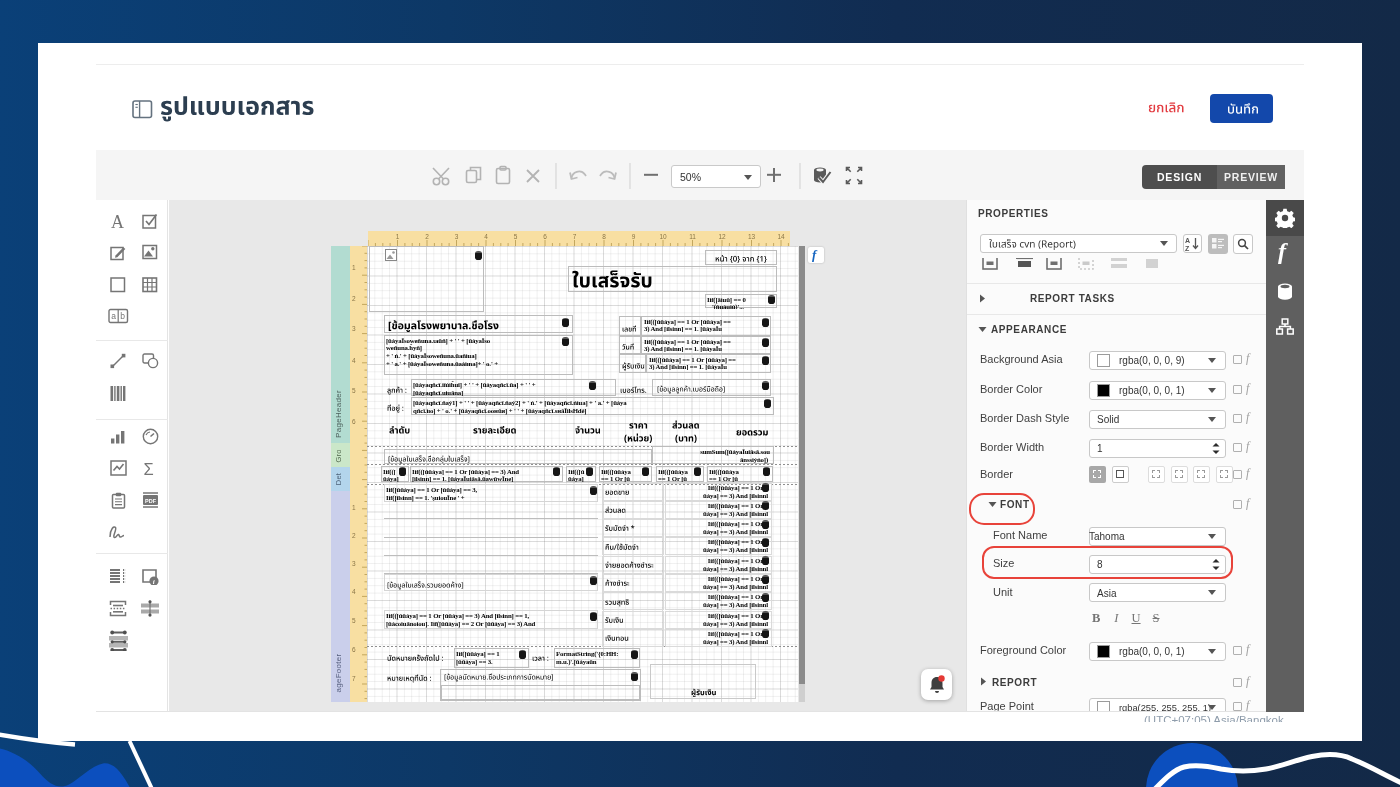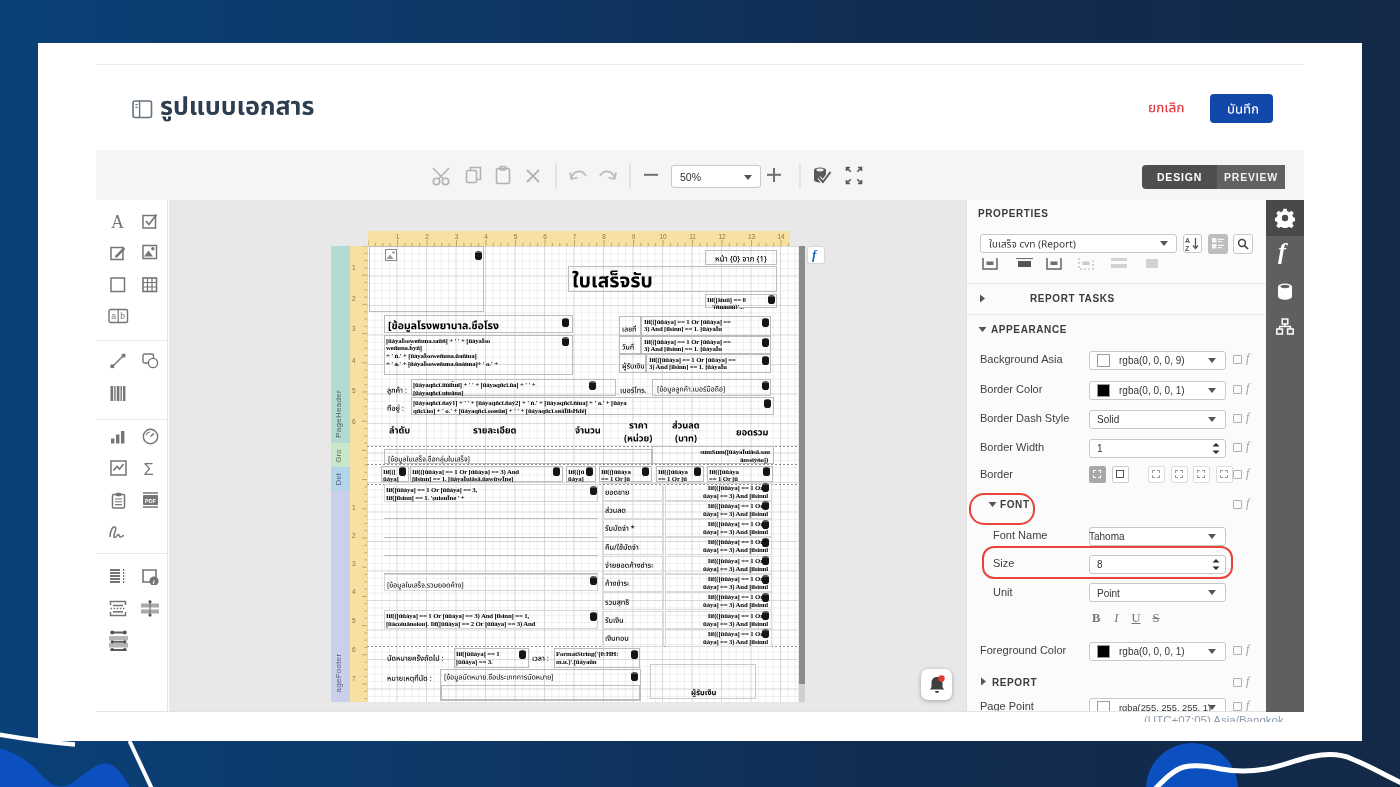--- a/index.html
+++ b/index.html
@@ -769,21 +769,21 @@
       <div class="plabel" style="left:993px;top:557px">Size</div>
       <div class="ctrl" style="left:1088.5px;top:554.5px;width:137px"></div>
       <span class="ctxt" style="left:1097px;top:559px">8</span>
       <svg class="abs" style="left:1212px;top:557.5px" width="8" height="13">
         <path d="M0.5,4.5 L7.5,4.5 L4,1 Z" fill="#2b2b2b"></path>
         <path d="M0.5,8.5 L7.5,8.5 L4,12 Z" fill="#2b2b2b"></path>
       </svg>
       <div class="abs" style="left:982px;top:546px;width:251px;height:33px;border:2.5px solid #e8433a;border-radius:12px"></div>
       <div class="plabel" style="left:993px;top:585.5px">Unit</div>
       <div class="ctrl" style="left:1088.5px;top:583.0px;width:137px"></div>
-      <span class="ctxt" style="left:1097px;top:587.5px">Point</span>
+      <span class="ctxt" style="left:1097px;top:587.5px">Asia</span>
       <span class="caret" style="left:1208px;top:590.0px"></span>
       <div class="abs" style="left:1092px;top:611px;width:100px;font-family:'Liberation Serif',serif;font-size:12.5px;color:#757575">
 <span style="font-weight:bold">B</span><span style="font-style:italic;margin-left:14px">I</span><span style="text-decoration:underline;margin-left:13px">U</span><span style="text-decoration:line-through;margin-left:12px">S</span></div>
       <div class="plabel" style="left:980px;top:644px">Foreground Color</div>
       <div class="ctrl" style="left:1088.5px;top:641.5px;width:137px"></div>
       <span class="swatch" style="left:1096.5px;top:644.5px;background:#000"></span>
       <span class="ctxt" style="left:1119px;top:646px">rgba(0, 0, 0, 1)</span>
       <span class="caret" style="left:1208px;top:648.5px"></span>
       <span class="chk" style="left:1233px;top:646px"></span>
       <span class="fx" style="left:1246px;top:642px">f</span>

